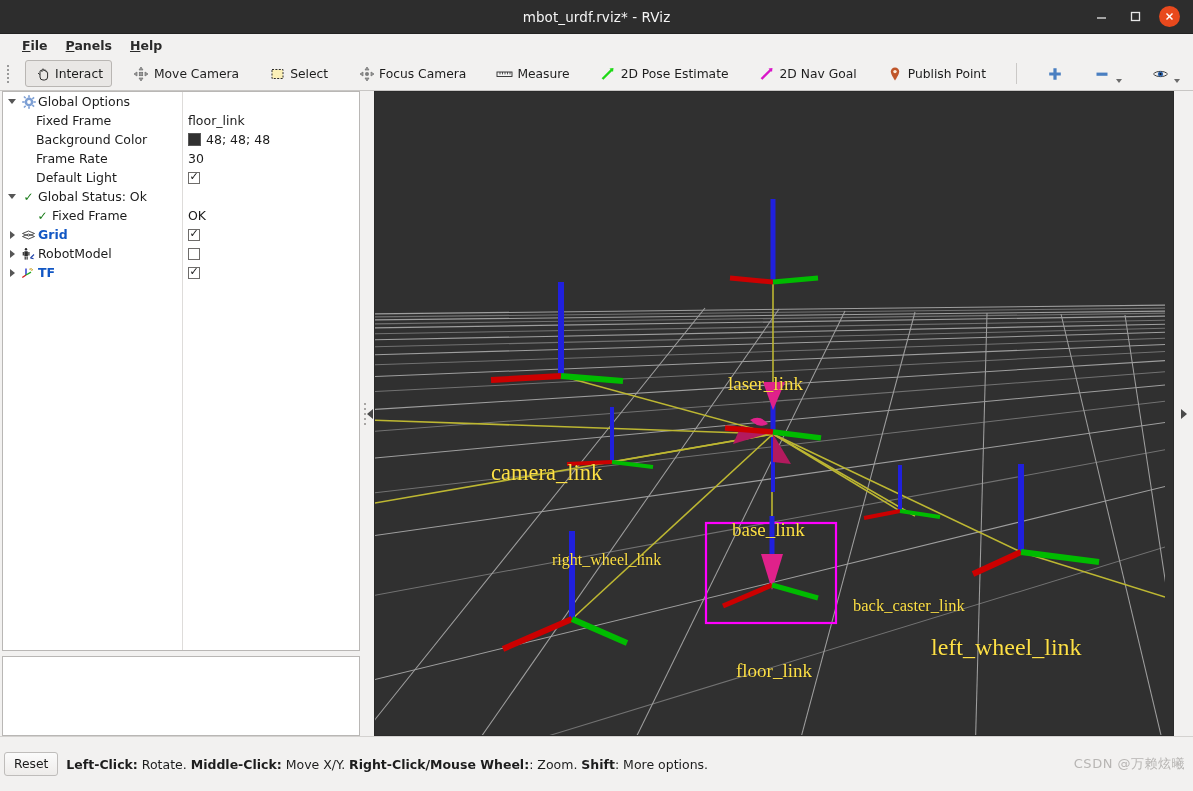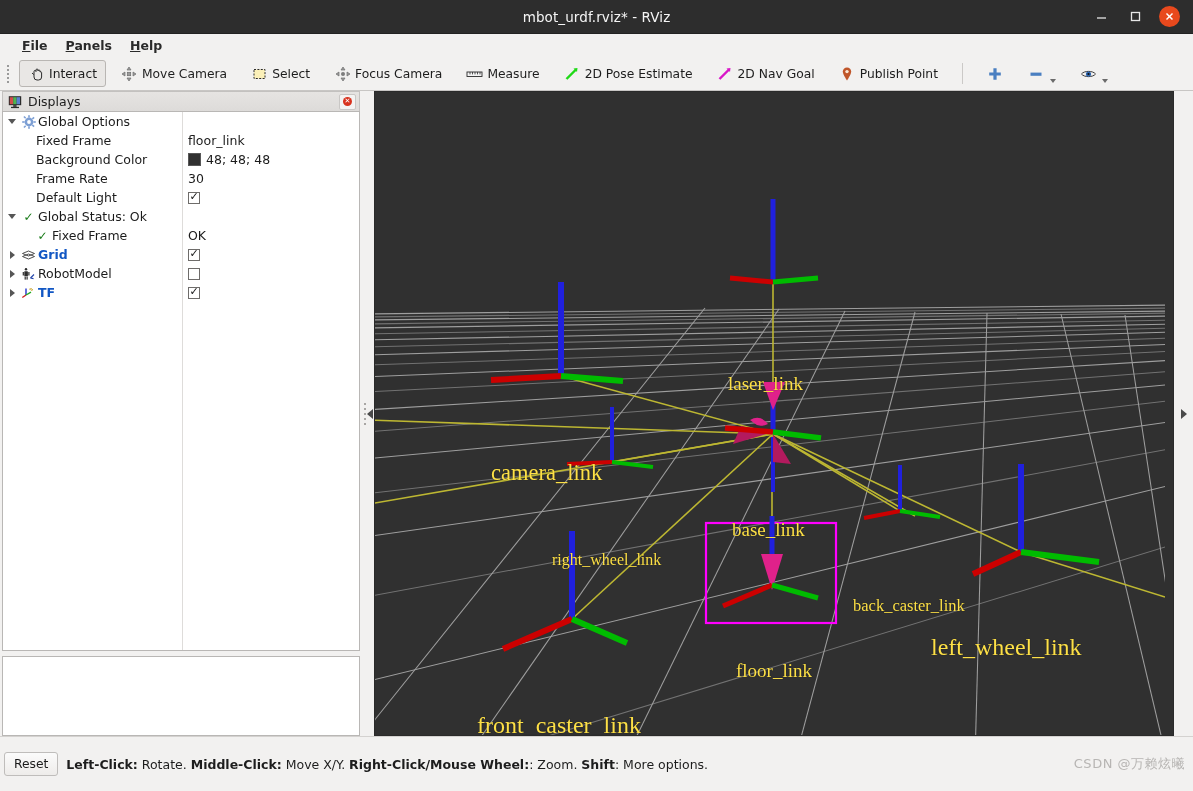--- a/index.html
+++ b/index.html
@@ -77,21 +77,21 @@
   }
   .menu-item .u { text-decoration: underline; }
 
   
   .toolbar {
     height: 33px; min-height: 33px;
     background: #f2f1f0;
     display: flex; align-items: center;
     padding-left: 4px;
     border-bottom: 1px solid #c8c6c4;
-    gap: 6px;
+    gap: 12px;
   }
   .tb-grip {
     width: 7px; height: 22px;
     display: flex; flex-direction: column; justify-content: center;
     align-items: center; gap: 2px;
     margin-right: 2px;
   }
   .tb-grip i { width: 2px; height: 2px; background: #9a9a9a; display:block; }
   .tool-btn {
     display: flex; align-items: center;
@@ -520,36 +520,20 @@
         </svg>
       </span>
       <span class="drop-arrow"></span>
     </div>
   </div>
 
   <div class="body-row">
 
     <div class="left-col">
 
-      <div class="panel-header">
-        <span class="tb-icon">
-          <svg width="14" height="14" viewBox="0 0 14 14">
-            <rect x="0.8" y="1.2" width="12.4" height="9" fill="#2b2b2b"></rect>
-            <rect x="1.8" y="2.2" width="3.4" height="7" fill="#d24b4b"></rect>
-            <rect x="5.2" y="2.2" width="3.4" height="7" fill="#4fb44f"></rect>
-            <rect x="8.6" y="2.2" width="3.4" height="7" fill="#5a7fd0"></rect>
-            <rect x="5.2" y="10.2" width="3.4" height="1.6" fill="#2b2b2b"></rect>
-            <rect x="3" y="11.8" width="8" height="1.3" fill="#2b2b2b"></rect>
-          </svg>
-        </span>
-        <span class="panel-header-title">Displays</span>
-        <span class="panel-close">
-          <span class="dot">✕</span>
-        </span>
-      </div>
 
       <div class="tree">
 
         <div class="tree-col-left">
 
           <div class="trow">
             <span class="twist open"></span>
             <span class="ticon">
               <svg width="14" height="14" viewBox="0 0 14 14">
                 <g fill="#7d9fd4">
@@ -810,21 +794,20 @@
         </g>
       </svg>
 
       <div class="vp-label" style="left:353px; top:281px; font-size:19px;">laser_link</div>
       <div class="vp-label" style="left:116px; top:368px; font-size:22.5px;">camera_link</div>
       <div class="vp-label" style="left:357px; top:427px; font-size:19px;">base_link</div>
       <div class="vp-label" style="left:177px; top:459px; font-size:16px;">right_wheel_link</div>
       <div class="vp-label" style="left:458px; top:504px; font-size:16.5px;margin-left:20px;">back_caster_link</div>
       <div class="vp-label" style="left:556px; top:542px; font-size:24px;">left_wheel_link</div>
       <div class="vp-label" style="left:361px; top:568px; font-size:19px;">floor_link</div>
-      <div class="vp-label" style="left:102px; top:620px; font-size:24px;">front_caster_link</div>
     </div>
 
     <div class="right-splitter">
       <span class="arrow-r"></span>
     </div>
   </div>
 
   <div class="statusbar">
     <div class="reset-btn">Reset</div>
     <div class="status-text">

